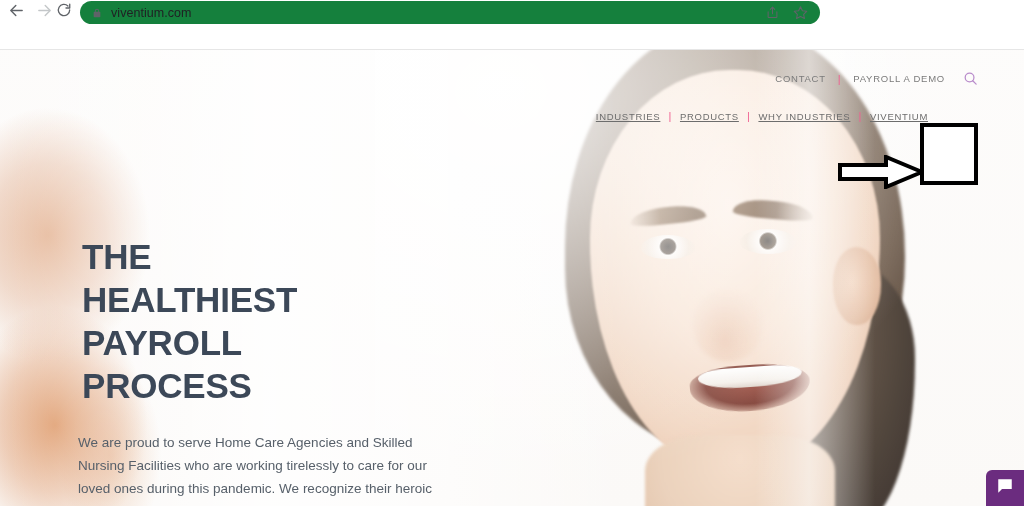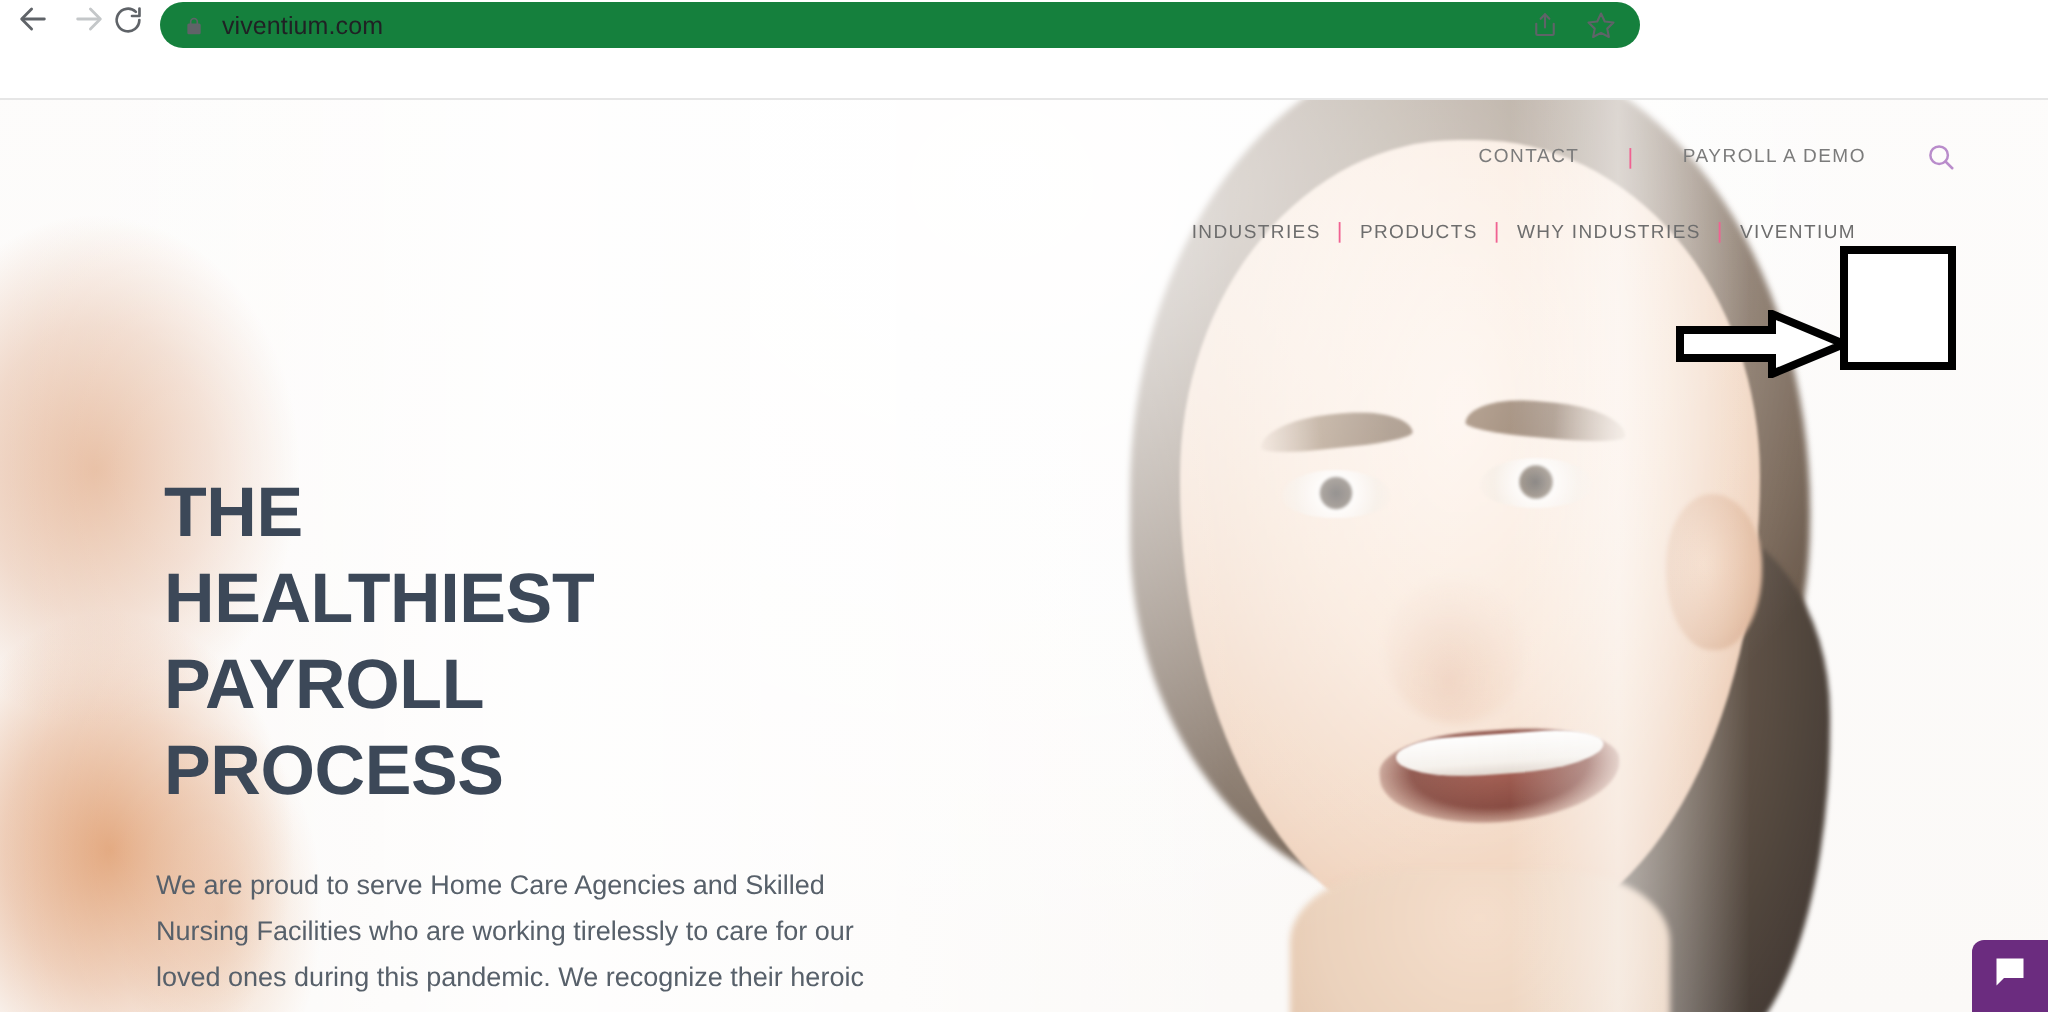--- a/index.html
+++ b/index.html
@@ -252,21 +252,21 @@
     left: 188px; top: 14px; width: 26px;
     background: linear-gradient(90deg, #9a62b0 0%, rgba(138,79,163,0) 100%);
   }
 
   #utility-nav {
     position: absolute;
     right: 46px;
     top: 46px;
     display: flex;
     align-items: center;
-    gap: 24px;
+    gap: 12px;
     font-size: 9.5px;
     letter-spacing: 0.75px;
     color: #7b7b7b;
   }
   #utility-nav .u-item { cursor: pointer; white-space: nowrap; }
   #utility-nav .u-sep { color: #f06292; font-size: 11px; }
   #search-icon-btn {
     margin-left: 6px;
     display: flex;
     align-items: center;
@@ -276,21 +276,21 @@
     position: absolute;
     right: 96px;
     top: 85px;
     display: flex;
     align-items: center;
     gap: 8px;
     font-size: 9.5px;
     letter-spacing: 0.7px;
     color: #6d6d6d;
   }
-  #main-nav .n-item { cursor: pointer; white-space: nowrap; }
+  #main-nav .n-item { cursor: pointer; white-space: nowrap; text-decoration: underline; }
   #main-nav .n-sep { color: #f06292; font-size: 11px; }
 
   #login-button {
     position: absolute;
     left: 926px;
     top: 105px;
     width: 44px;
     height: 25px;
     background: #f2588f;
     color: #ffffff;

